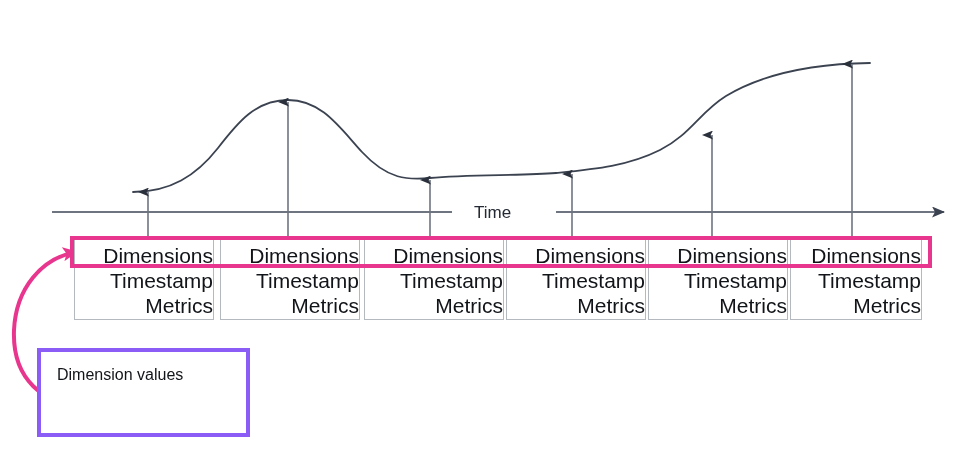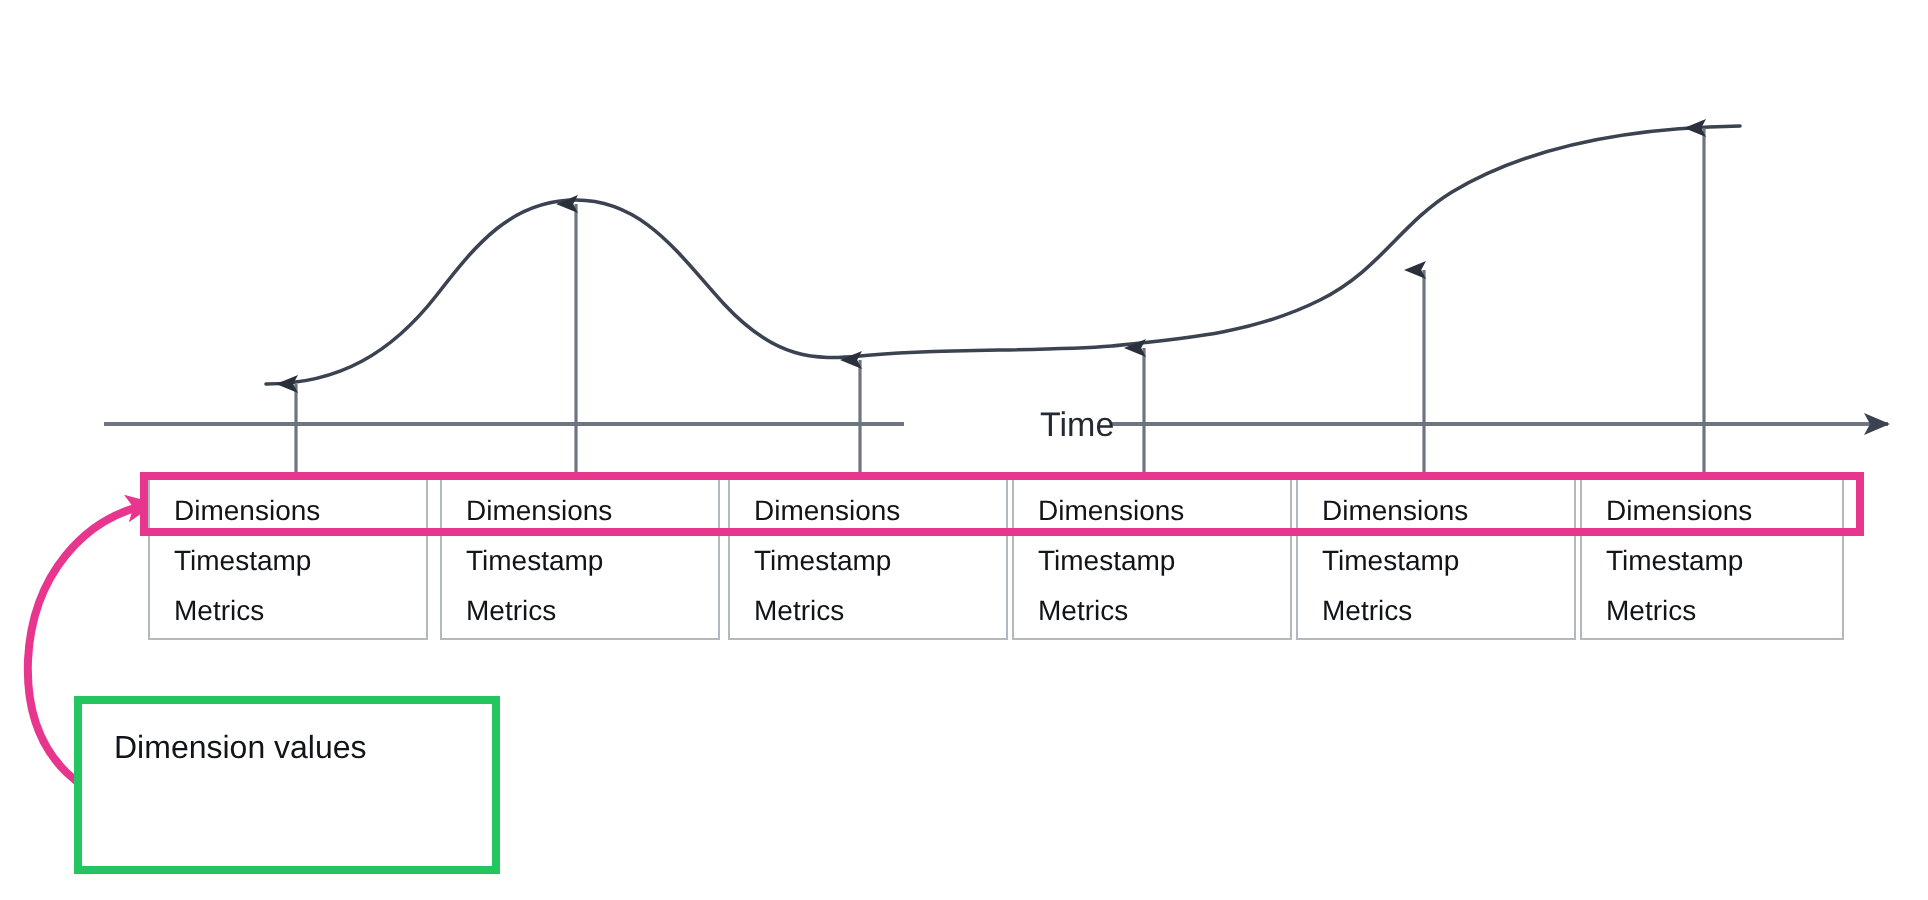--- a/index.html
+++ b/index.html
@@ -23,46 +23,46 @@
     top: 0;
     width: 964px;
     height: 450px;
   }
   .axis-label {
     position: absolute;
     font-size: 17px;
     color: #232a33;
     line-height: 1;
     white-space: nowrap;
-    margin-left: 46px;
   }
   .record-box {
     position: absolute;
     box-sizing: border-box;
     border: 1px solid #b4b8bf;
     background: #ffffff;
     padding: 6px 0 8px 12px;
   }
   .record-line {
-    font-size: 14px;
+    font-size: 21px;
     color: #111418;
     line-height: 25px;
     white-space: nowrap;
+    text-align: right;
   }
   .highlight-rect {
     position: absolute;
     box-sizing: border-box;
     border: 4px solid #e8368f;
     background: transparent;
     pointer-events: none;
   }
   .callout-box {
     position: absolute;
     box-sizing: border-box;
-    border: 4px solid #22c55e;
+    border: 4px solid #8b5cf6;
     background: #ffffff;
     padding: 11px 14px 12px 16px;
   }
   .callout-line {
     font-size: 16px;
     color: #111418;
     line-height: 23px;
     white-space: nowrap;
   }
 </style>

